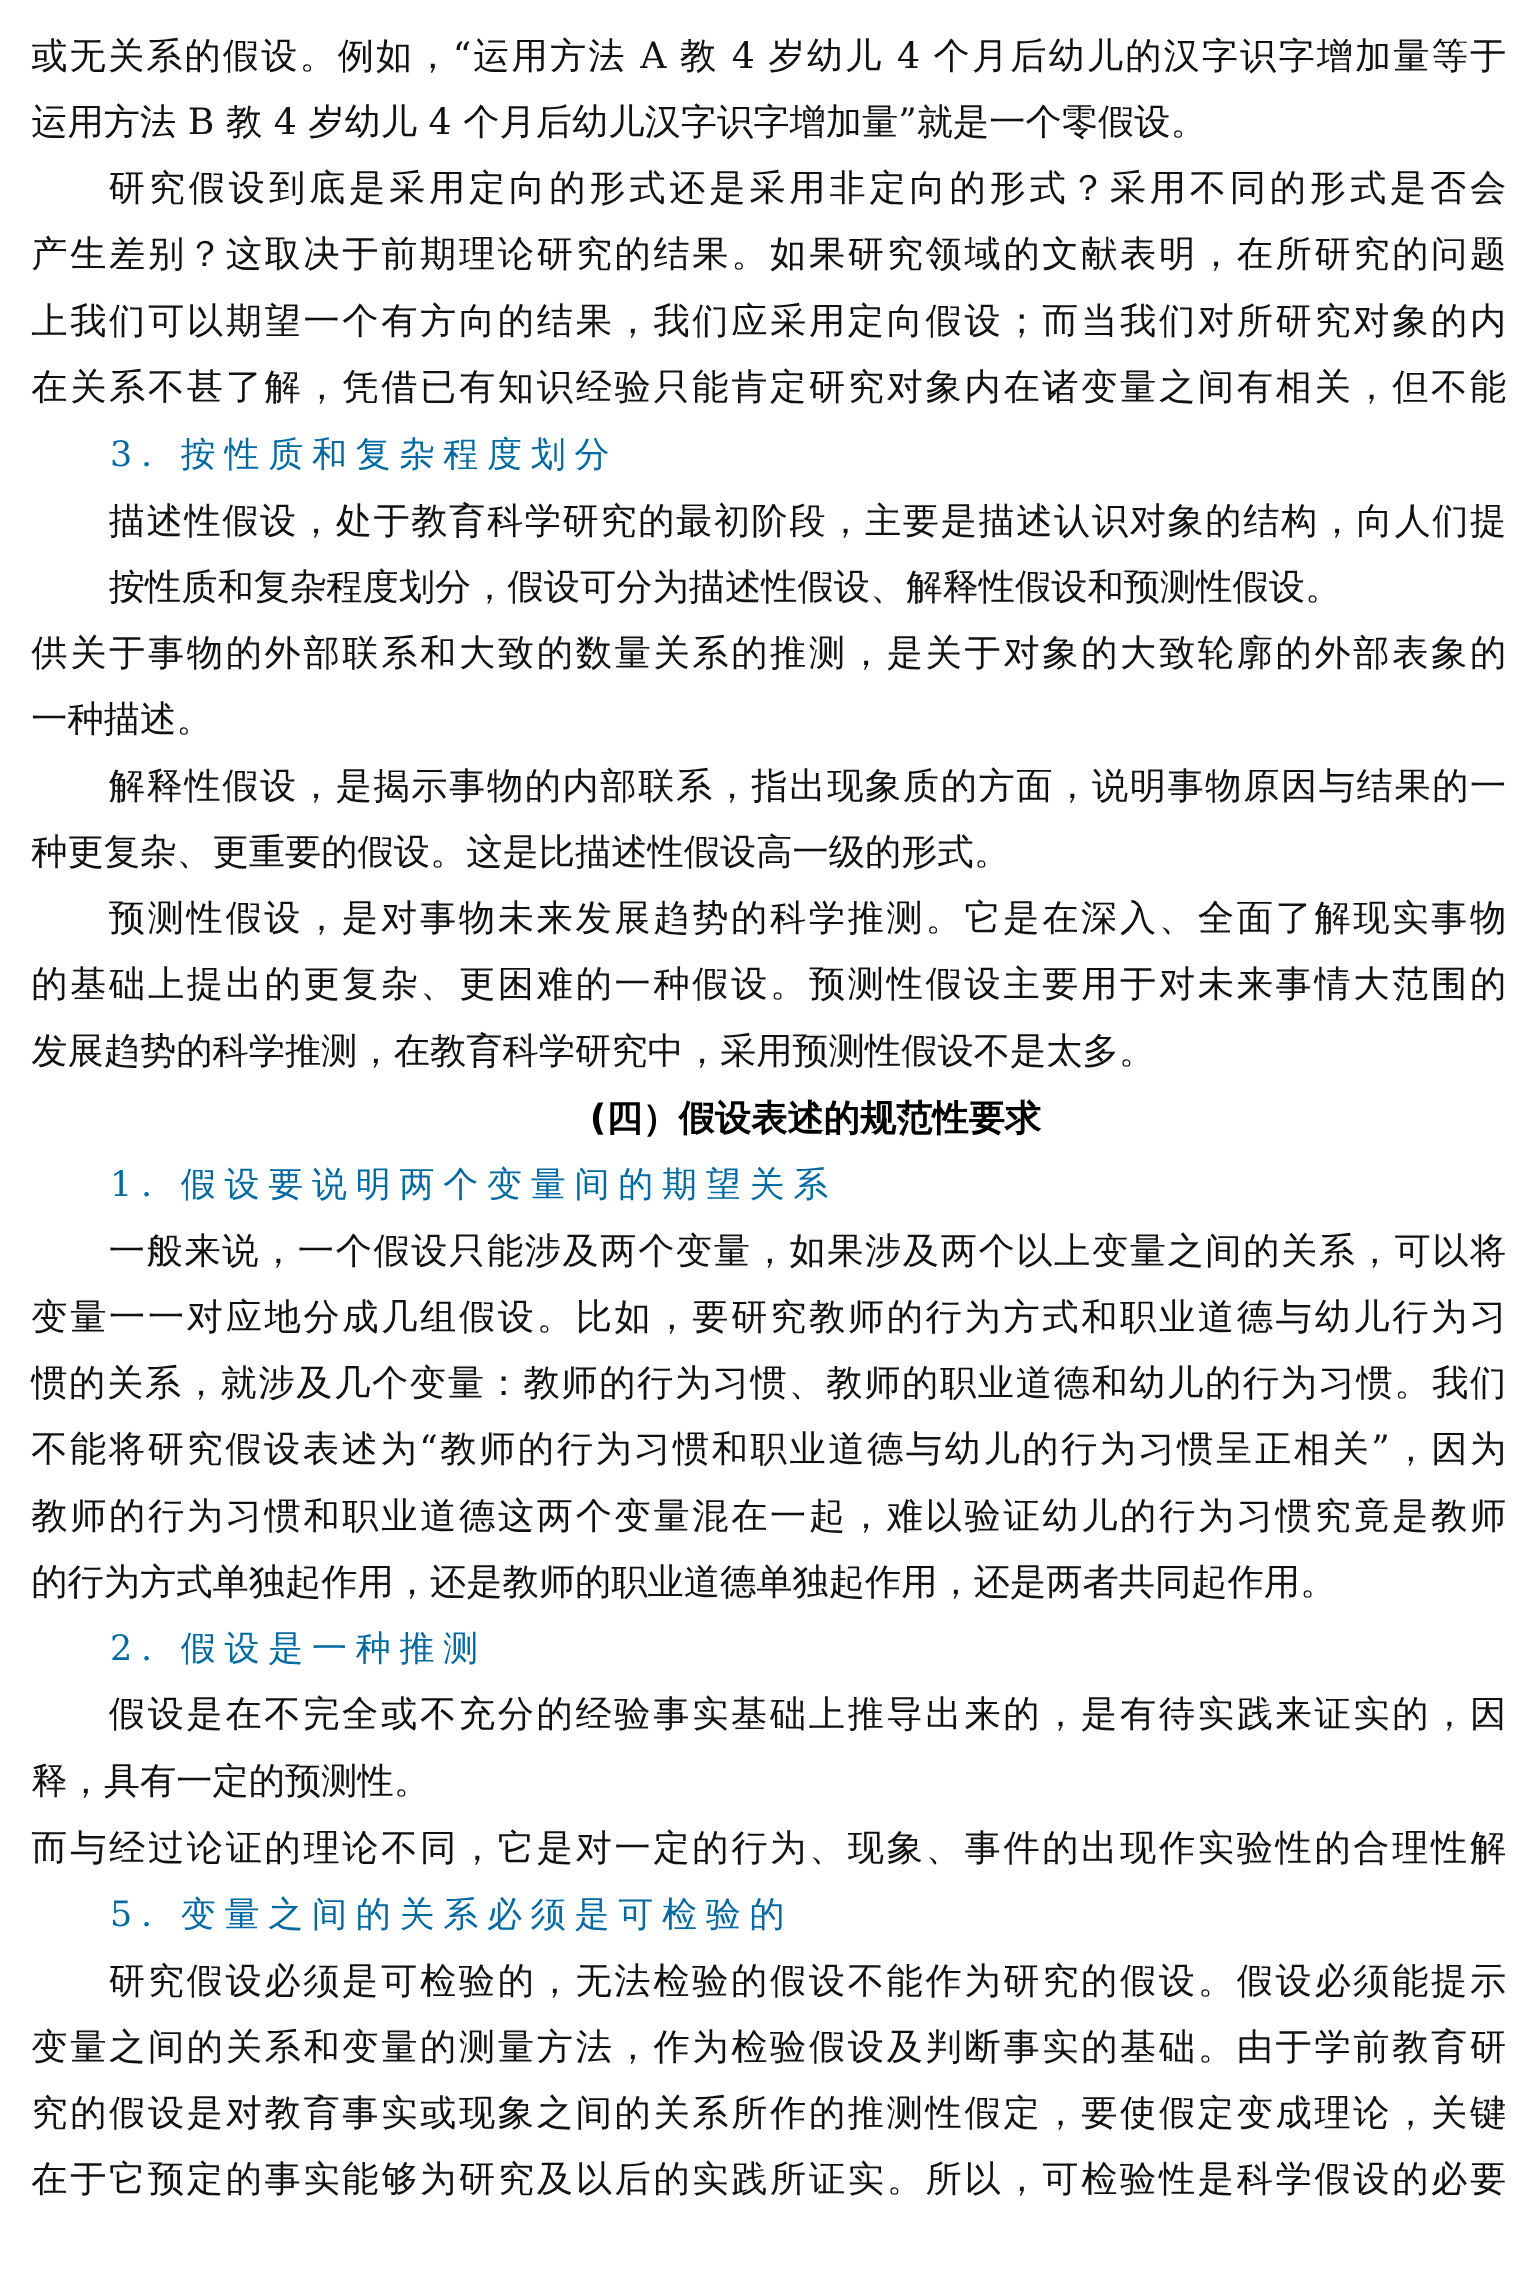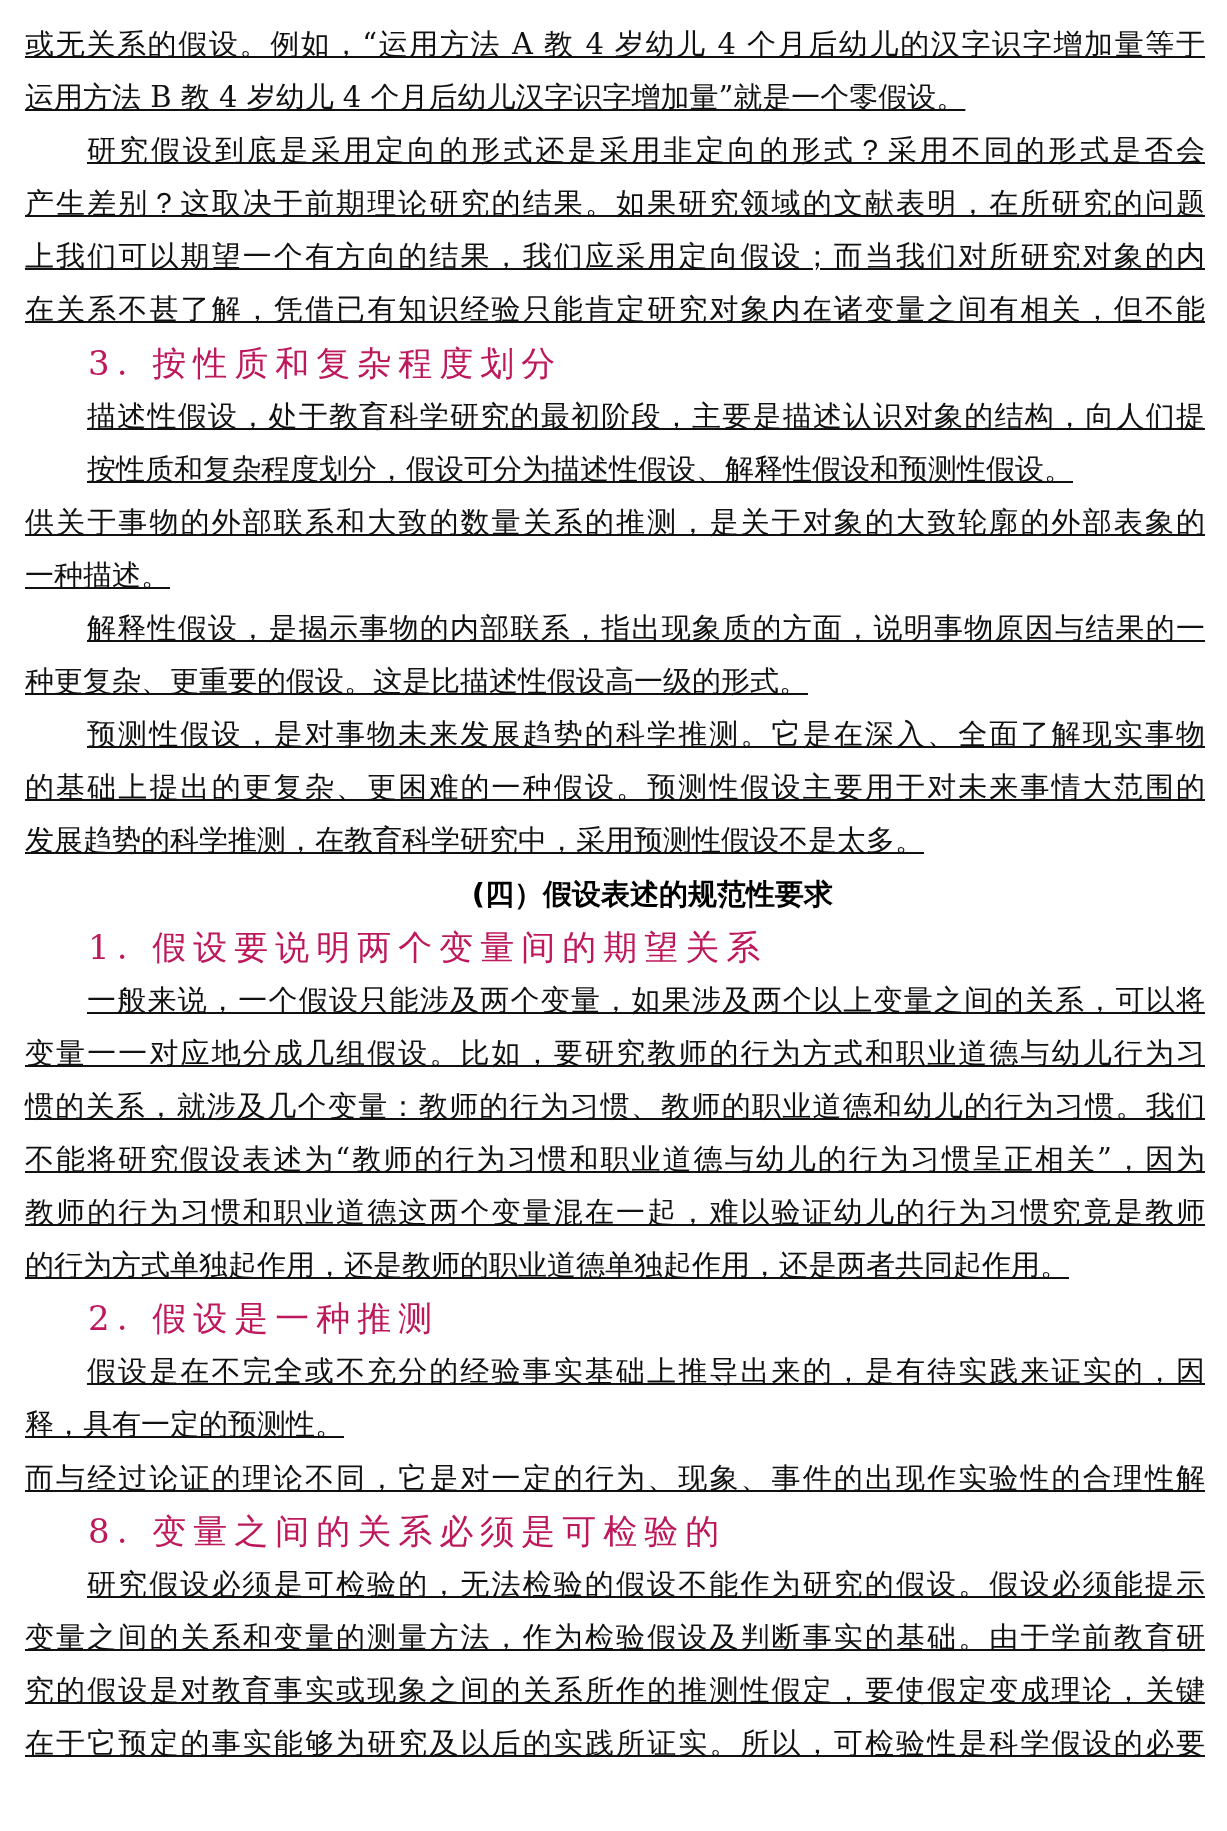--- a/index.html
+++ b/index.html
@@ -22,36 +22,35 @@
     width: 1180px;
   }
   .line {
     height: 53.1px;
     line-height: 53.1px;
     font-size: 29px;
     white-space: nowrap;
     text-align: justify;
     text-align-last: justify;
     letter-spacing: 0px;
-    text-decoration: underline;
   }
   .line.last {
     text-align-last: left;
   }
   .line.indent {
     padding-left: 62px;
   }
   .sub {
     height: 53.1px;
     line-height: 53.1px;
-    font-size: 34px;
+    font-size: 28px;
     letter-spacing: 7px;
     padding-left: 63px;
     white-space: nowrap;
-    color: #be185d;
+    color: #0369a1;
   }
   .heading {
     height: 53.1px;
     line-height: 53.1px;
     font-size: 29px;
     font-weight: bold;
     padding-left: 75px;
     font-family: "DejaVu Sans", "Liberation Sans", sans-serif;
     white-space: nowrap;
     color: #000000;
@@ -83,18 +82,18 @@
   <div class="line indent">一般来说，一个假设只能涉及两个变量，如果涉及两个以上变量之间的关系，可以将</div>
   <div class="line">变量一一对应地分成几组假设。比如，要研究教师的行为方式和职业道德与幼儿行为习</div>
   <div class="line">惯的关系，就涉及几个变量：教师的行为习惯、教师的职业道德和幼儿的行为习惯。我们</div>
   <div class="line">不能将研究假设表述为“教师的行为习惯和职业道德与幼儿的行为习惯呈正相关”，因为</div>
   <div class="line">教师的行为习惯和职业道德这两个变量混在一起，难以验证幼儿的行为习惯究竟是教师</div>
   <div class="line last">的行为方式单独起作用，还是教师的职业道德单独起作用，还是两者共同起作用。</div>
   <div class="sub">2. 假设是一种推测</div>
   <div class="line indent">假设是在不完全或不充分的经验事实基础上推导出来的，是有待实践来证实的，因</div>
   <div class="line last">释，具有一定的预测性。</div>
   <div class="line">而与经过论证的理论不同，它是对一定的行为、现象、事件的出现作实验性的合理性解</div>
-  <div class="sub">8. 变量之间的关系必须是可检验的</div>
+  <div class="sub">5. 变量之间的关系必须是可检验的</div>
   <div class="line indent">研究假设必须是可检验的，无法检验的假设不能作为研究的假设。假设必须能提示</div>
   <div class="line">变量之间的关系和变量的测量方法，作为检验假设及判断事实的基础。由于学前教育研</div>
   <div class="line">究的假设是对教育事实或现象之间的关系所作的推测性假定，要使假定变成理论，关键</div>
   <div class="line">在于它预定的事实能够为研究及以后的实践所证实。所以，可检验性是科学假设的必要</div>
 </div>
 
 </body></html>

